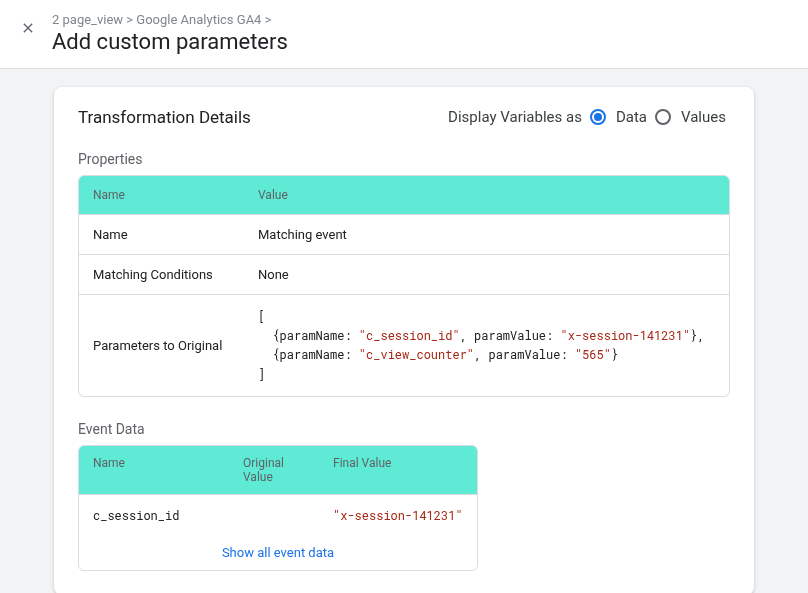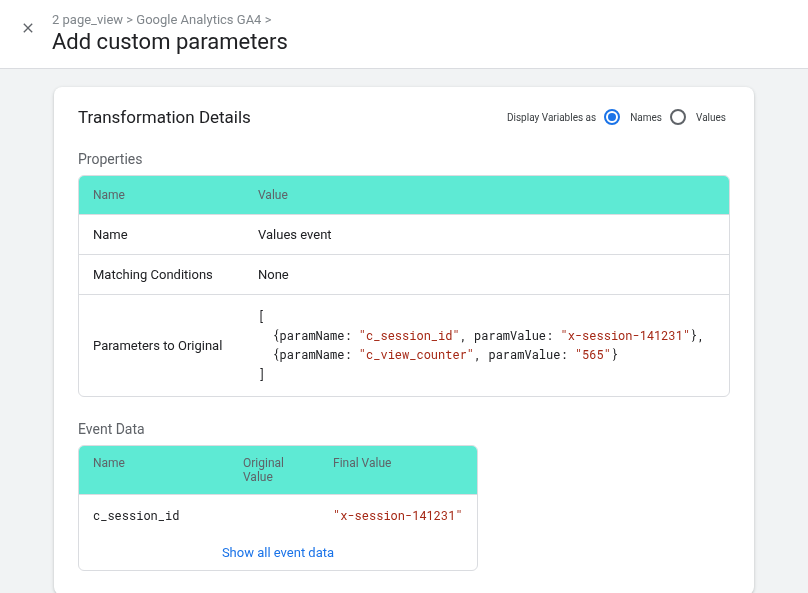--- a/index.html
+++ b/index.html
@@ -50,21 +50,21 @@
     }
     .card-title {
       font-size: 17px;
       font-weight: 400;
       color: #202124;
     }
     .radio-group {
       display: flex;
       align-items: center;
       gap: 4px;
-      font-size: 10px;
+      font-size: 15px;
       color: #3c4043;
     }
     .radio-group span { margin-right: 4px; }
     .radio {
       width: 16px;
       height: 16px;
       border: 2px solid #5f6368;
       border-radius: 50%;
       display: inline-block;
       position: relative;
@@ -149,35 +149,35 @@
     <div class="page-title">Add custom parameters</div>
   </div>
 </div>
 
 <div class="card">
   <div class="card-head">
     <div class="card-title">Transformation Details</div>
     <div class="radio-group">
       <span>Display Variables as</span>
       <span class="radio selected"></span>
-      <span class="radio-label">Names</span>
+      <span class="radio-label">Data</span>
       <span class="radio"></span>
       <span class="radio-label">Values</span>
     </div>
   </div>
 
   <div class="section-label">Properties</div>
   <div class="data-table">
     <div class="row header-row">
       <div class="cell name-col">Name</div>
       <div class="cell val-col">Value</div>
     </div>
     <div class="row">
       <div class="cell name-col">Name</div>
-      <div class="cell val-col">Values event</div>
+      <div class="cell val-col">Matching event</div>
     </div>
     <div class="row">
       <div class="cell name-col">Matching Conditions</div>
       <div class="cell val-col">None</div>
     </div>
     <div class="row">
       <div class="cell name-col" style="align-self:center;">Parameters to Original</div>
       <div class="cell val-col">
         <pre class="code" id="params-code">[<br>  {paramName: <span class="str">"c_session_id"</span>, paramValue: <span class="str">"x-session-141231"</span>},<br>  {paramName: <span class="str">"c_view_counter"</span>, paramValue: <span class="str">"565"</span>}<br>]</pre>
       </div>

